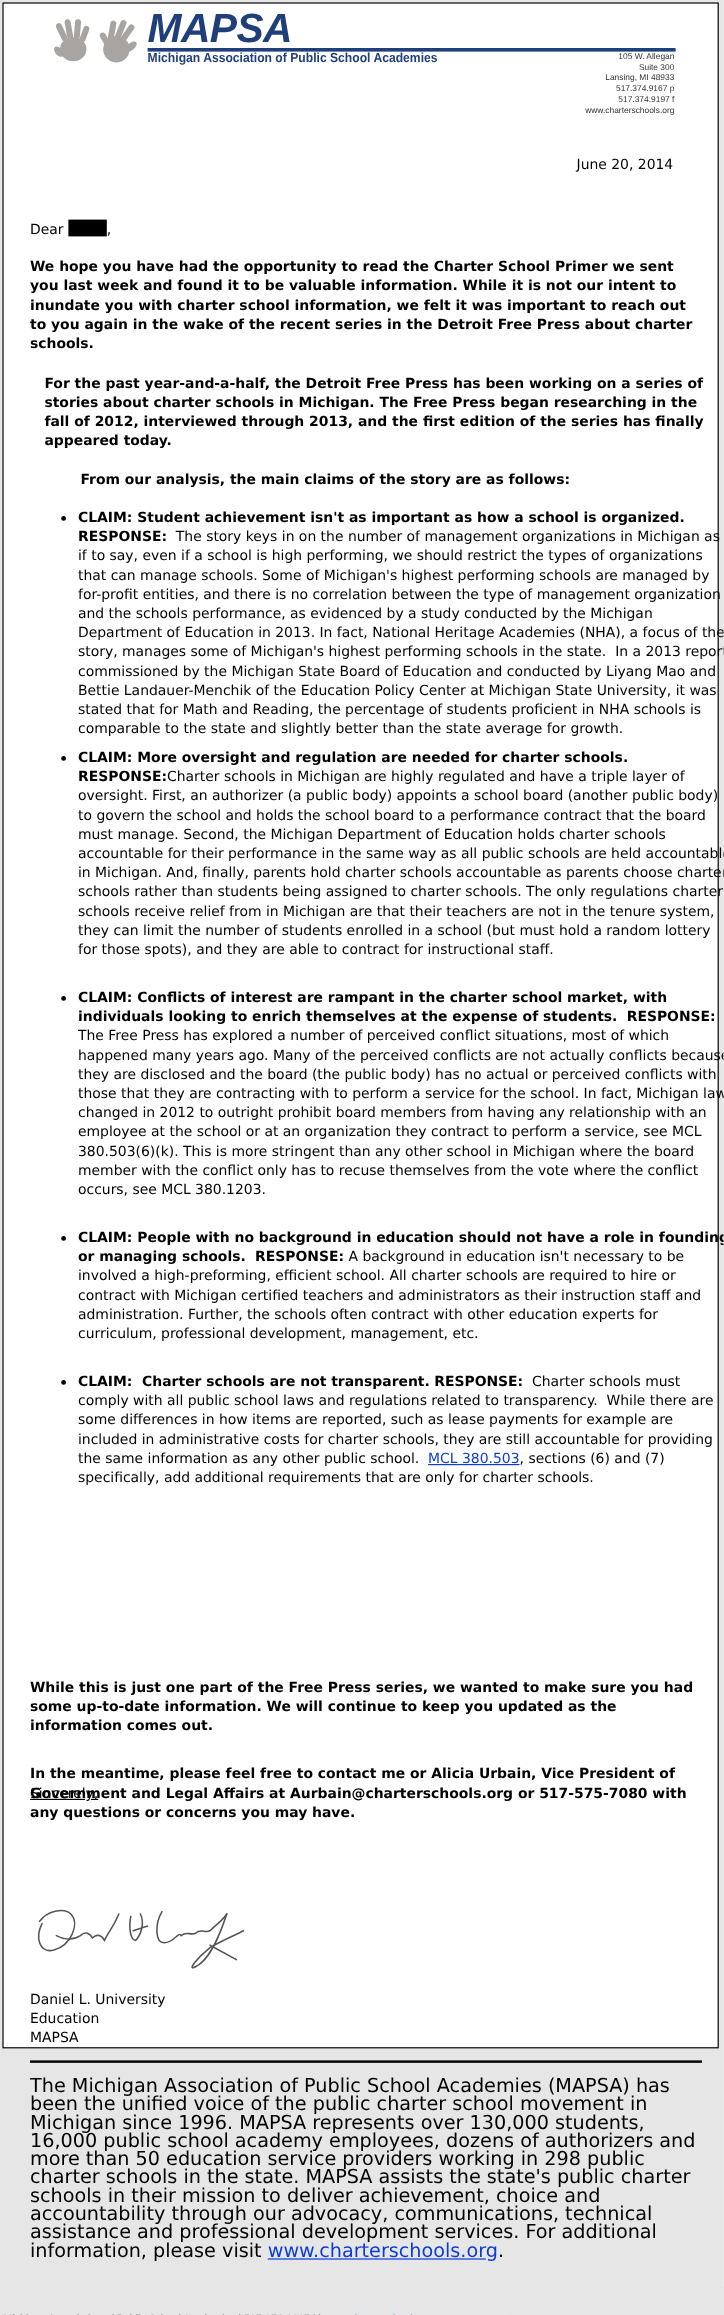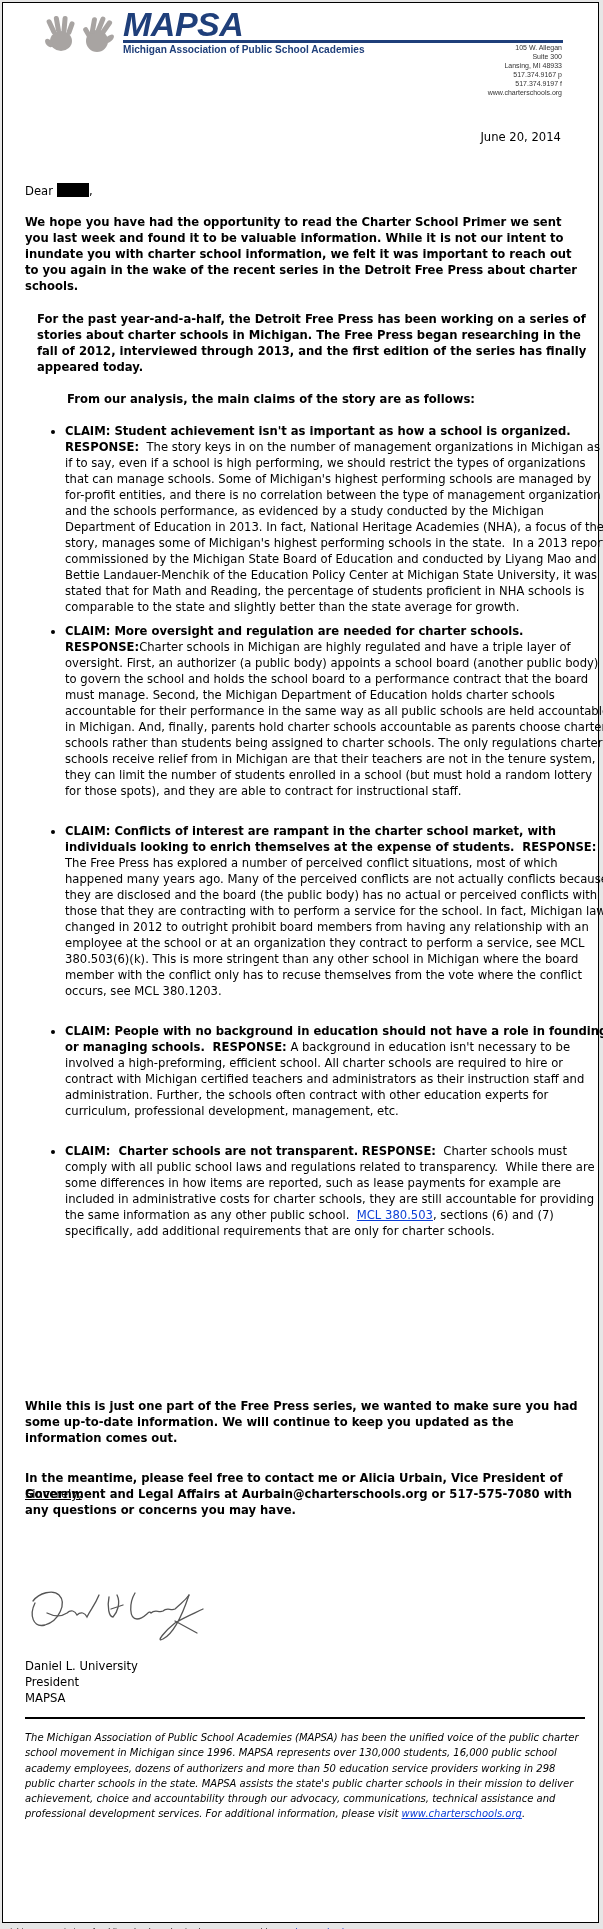--- a/index.html
+++ b/index.html
@@ -1,18 +1,18 @@
 <!DOCTYPE html>
 <html><head>
 <meta charset="utf-8">
 <style>
   html, body { margin: 0; padding: 0; background: #e6e6e6; }
   body { width: 603px; height: 1929px; position: relative; overflow: hidden; }
   .page {
-    position: absolute; left: 2px; top: 2px; width: 597px; height: 1921px;
+    position: absolute; left: 2px; top: 2px; width: 597px; height: 1705px;
     background: #fff; border: 1px solid #000; box-sizing: border-box;
     font-family: "DejaVu Sans", sans-serif; color: #000;
   }
   
   .letterhead { position: absolute; left: 0; top: 0; width: 597px; height: 108px; }
   .hands { position: absolute; left: 38px; top: 10px; width: 80px; height: 42px; }
   .logo-text {
     position: absolute; left: 120px; top: 4px;
     font-family: "Liberation Sans", sans-serif; font-weight: bold; font-style: italic;
     font-size: 34px; color: #1f3f7a; letter-spacing: -0.5px; line-height: 34px;
@@ -34,22 +34,22 @@
   .redact { display: inline-block; width: 32px; height: 14px; background: #000; vertical-align: -2px; margin-left: 4px; }
   .para { left: 22px; width: 560px; font-weight: bold; }
   ul.claims { position: absolute; left: 40px; top: 420px; width: 545px; margin: 0; padding: 0 0 0 22px; font-size: 11.6px; line-height: 16px; }
   ul.claims li { margin-bottom: 14px; list-style: disc; }
   .claim { font-weight: bold; }
   .resp { font-weight: bold; }
   a.link { color: #0b3dd6; text-decoration: underline; }
   .sig-svg { position: absolute; left: 22px; top: 1570px; width: 230px; height: 80px; }
   .closing-rule { position: absolute; left: 22px; top: 1714px; width: 560px; height: 2px; background: #000; }
   .about {
-    position: absolute; left: 22px; top: 1727px; width: 560px; font-style: italic;
-    font-size: 10px; line-height: 15.3px;
+    position: absolute; left: 22px; top: 1727px; width: 560px; 
+    font-size: 16px; line-height: 15.3px;
   }
   .footer {
     position: absolute; left: 0; top: 1922px; width: 597px; text-align: left;
     font-family: "Liberation Sans", sans-serif; font-size: 8.8px; line-height: 14px; color: #222;
   }
 </style>
 </head>
 <body>
 
 <div class="page">
@@ -120,21 +120,21 @@
       <path d="M22 40 C 30 44, 36 44, 42 40 C 46 36, 50 38, 52 42 C 56 38, 60 40, 62 44 C 66 36, 70 32, 74 22"></path>
       <path d="M84 24 C 82 34, 84 44, 88 44 C 92 40, 96 30, 92 22 M 86 36 L 98 32"></path>
       <path d="M110 20 C 104 30, 104 46, 112 46 C 120 46, 124 36, 126 40 C 130 36, 134 40, 138 38 C 142 34, 146 38, 150 36 C 156 30, 160 28, 164 22"></path>
       <path d="M164 22 C 158 40, 150 60, 138 66 C 130 70, 140 58, 150 50 C 160 44, 170 40, 178 36"></path>
       <path d="M150 48 L 172 60"></path>
     </g>
   </svg>
 
   <div class="txt" style="left:22px; top:1655px;">
     <div>Daniel L. University</div>
-    <div>President</div>
+    <div>Education</div>
     <div>MAPSA</div>
   </div>
 
   <div class="closing-rule"></div>
 
   <div class="about"><span>The Michigan Association of Public School Academies (MAPSA) has been the unified voice of the public charter school movement in Michigan since 1996. MAPSA represents over 130,000 students, 16,000 public school academy employees, dozens of authorizers and more than 50 education service providers working in 298 public charter schools in the state. MAPSA assists the state's public charter schools in their mission to deliver achievement, choice and accountability through our advocacy, communications, technical assistance and professional development services. For additional information, please visit </span><a class="link" href="#">www.charterschools.org</a><span>.</span></div>
 
   <div class="footer">
     <div><span>Michigan Association of Public School Academies | 517-374-9167 | | </span><a class="link" href="#">www.charterschools.org</a></div>
     <div>105 W. Allegan</div>

